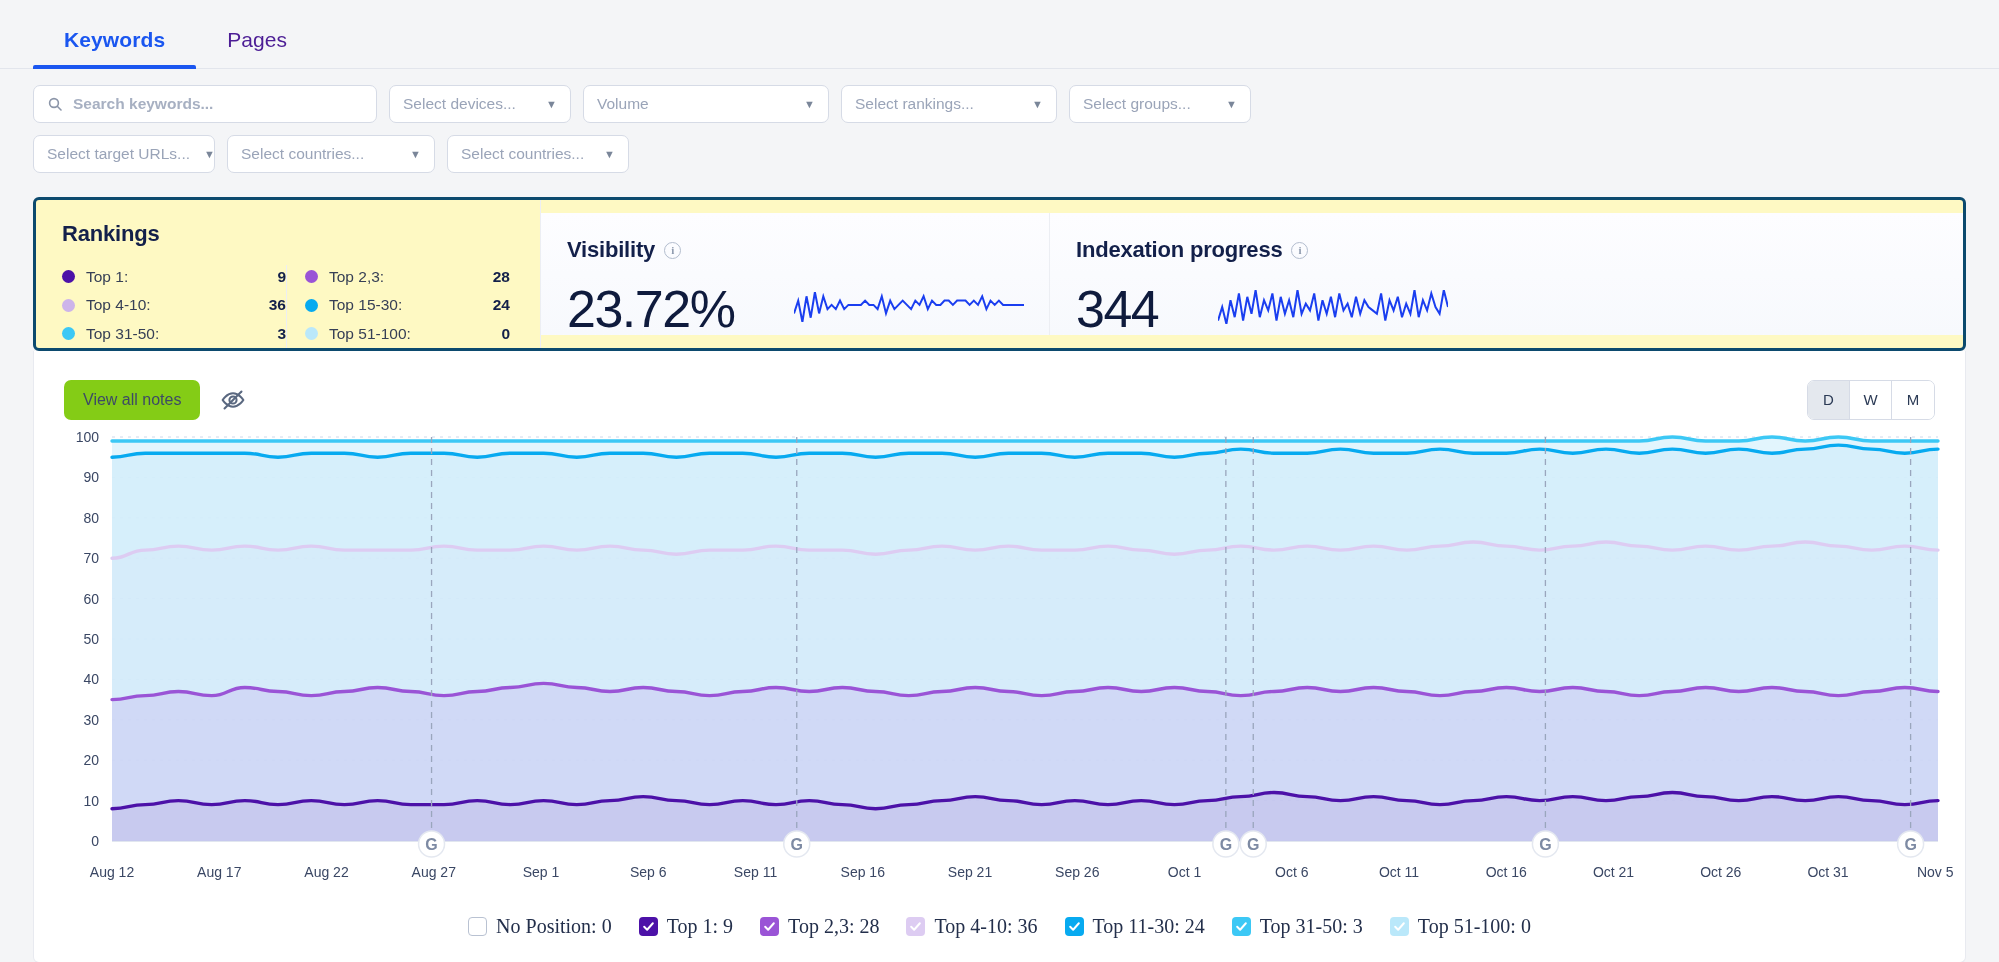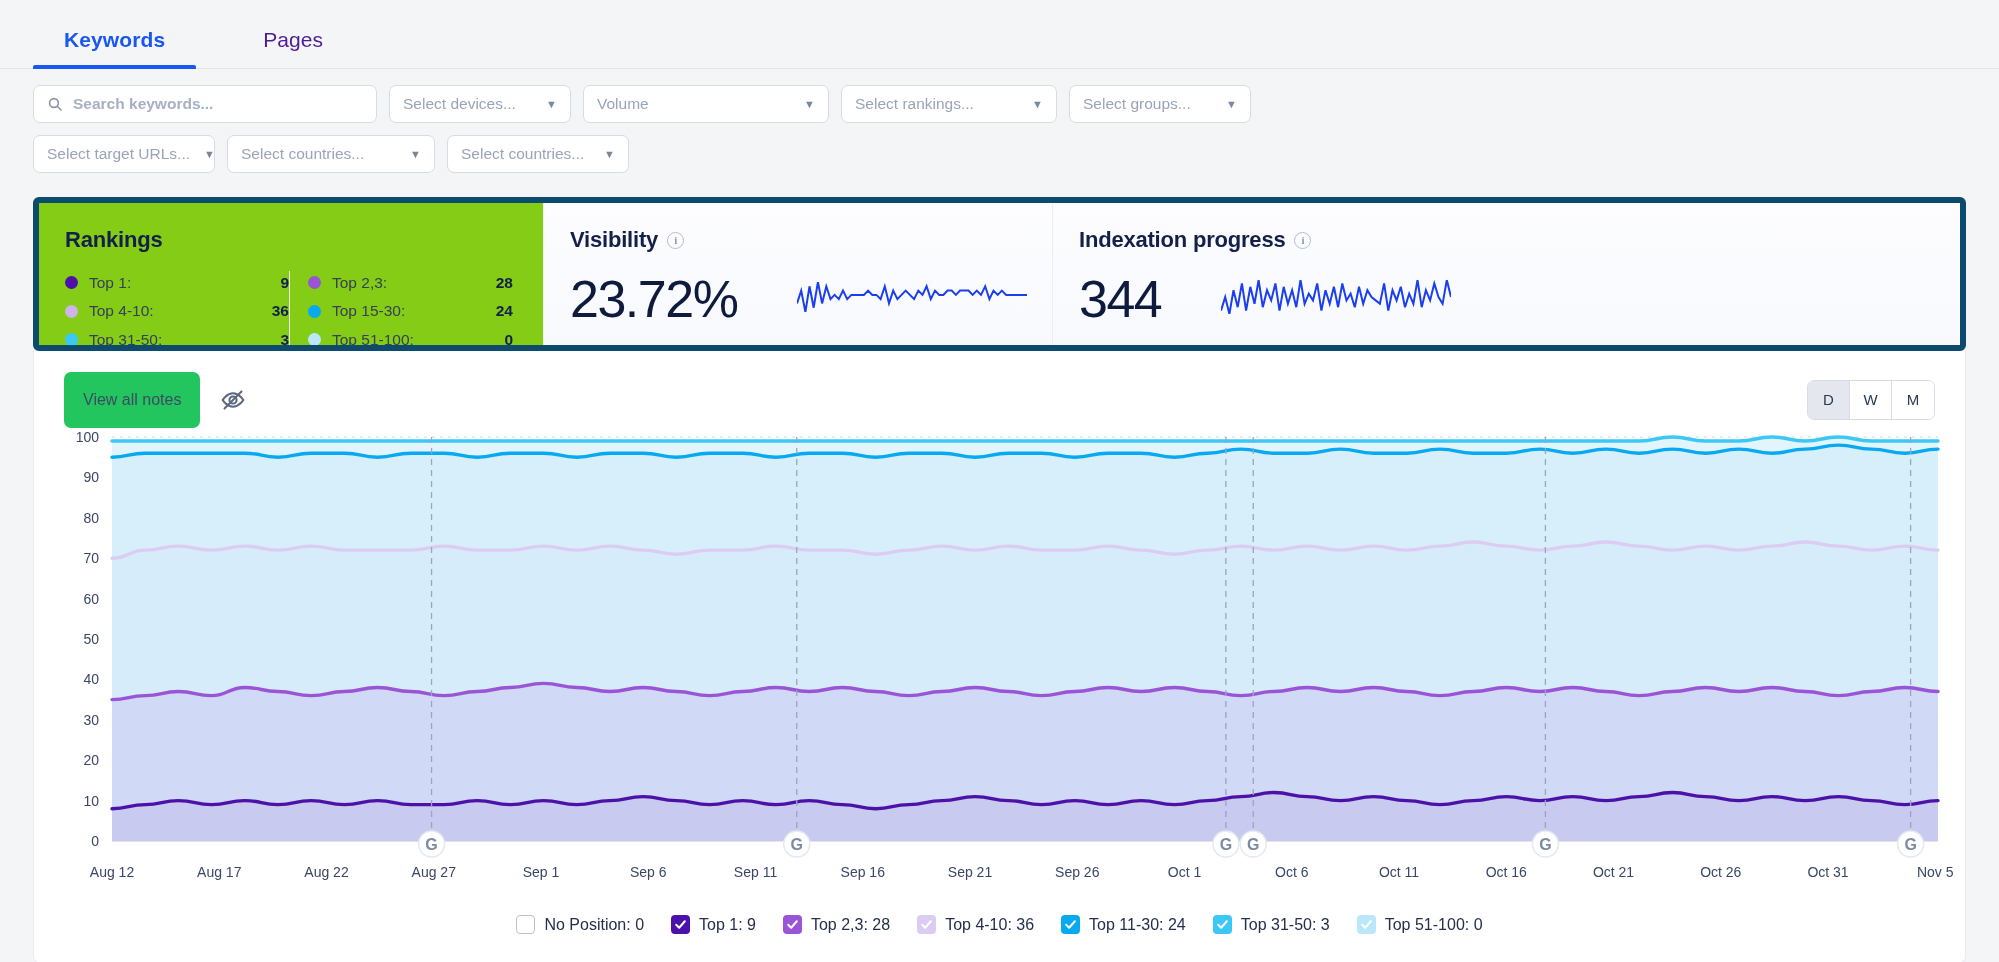--- a/index.html
+++ b/index.html
@@ -14,21 +14,20 @@
 
   
   .tabbar {
     height: 69px;
     background: #f4f5f7;
     display: flex;
     align-items: flex-end;
     padding-left: 33px;
     border-bottom: 1px solid #e2e5ec;
     position: relative;
-    gap: 36px;
   }
   .tab {
     font-size: 21px;
     padding: 0 31px 16px 31px;
     color: #4c1d95;
     cursor: pointer;
     position: relative;
     letter-spacing: .1px;
   }
   .tab.active { color: #1a56f0; font-weight: 600; }
@@ -101,25 +100,26 @@
     font-size: 16px;
     color: #1b2a4e;
     cursor: pointer;
   }
   .cal-icon { width: 19px; height: 19px; margin-right: 13px; color: #8b95a8; flex: 0 0 auto; }
 
   
   .cards {
     margin: 10px 33px 0 33px;
     display: flex;
-    background: #84cc16;
+    background: #fef9c3;
     border-radius: 6px;
-    border: 6px solid #0c4a6e;
+    border: 3px solid #0c4a6e;
     overflow: hidden;
     height: 154px;
+    align-items: center;
   }
   .card { padding: 24px 26px 0 26px; position: relative; }
   .card-rankings { width: 505px; border-right: 1px solid #eceef3; }
   .card-visibility { width: 509px; background: linear-gradient(180deg,#fdfdff 0%, #f7f9fd 100%); border-right: 1px solid #eceef3; }
   .card-index { flex: 1; background: linear-gradient(180deg,#fdfdff 0%, #f7f9fd 100%); }
 
   .card-title {
     font-size: 22px;
     font-weight: 700;
     color: #13204a;
@@ -180,24 +180,24 @@
     position: relative;
     padding: 0 0 0 0;
   }
   .chart-toolbar {
     display: flex;
     align-items: center;
     padding: 27px 30px 0 30px;
     height: 70px;
   }
   .notes-btn {
-    background: #22c55e;
+    background: #84cc16;
     border: none;
     border-radius: 7px;
-    height: 56px;
+    height: 40px;
     padding: 0 19px;
     font-size: 16px;
     color: #3d4a66;
     cursor: pointer;
     font-family: inherit;
   }
   .eye-off { margin-left: 20px; color: #5a6880; cursor: pointer; width: 26px; height: 26px; }
   .dwm {
     margin-left: auto;
     display: flex;
@@ -219,21 +219,21 @@
   .dwm div.sel { background: #e4e8ee; }
 
   .plot-wrap { position: relative; margin-top: 6px; padding: 0 30px 0 0; }
   .legend {
     display: flex;
     justify-content: center;
     align-items: center;
     gap: 27px;
     margin-top: 14px;
   }
-  .lg-item { display: flex; align-items: center; font-size: 16px; color: #232f4b; cursor: pointer; }
+  .lg-item { display: flex; align-items: center; font-size: 20px; color: #232f4b; cursor: pointer; font-family: Liberation Serif, serif; }
   .cb {
     width: 19px; height: 19px;
     border-radius: 4px;
     margin-right: 9px;
     display: inline-flex;
     align-items: center;
     justify-content: center;
     flex: 0 0 auto;
   }
   .cb.empty { border: 1.6px solid #b9c2d2; background: #fff; }

